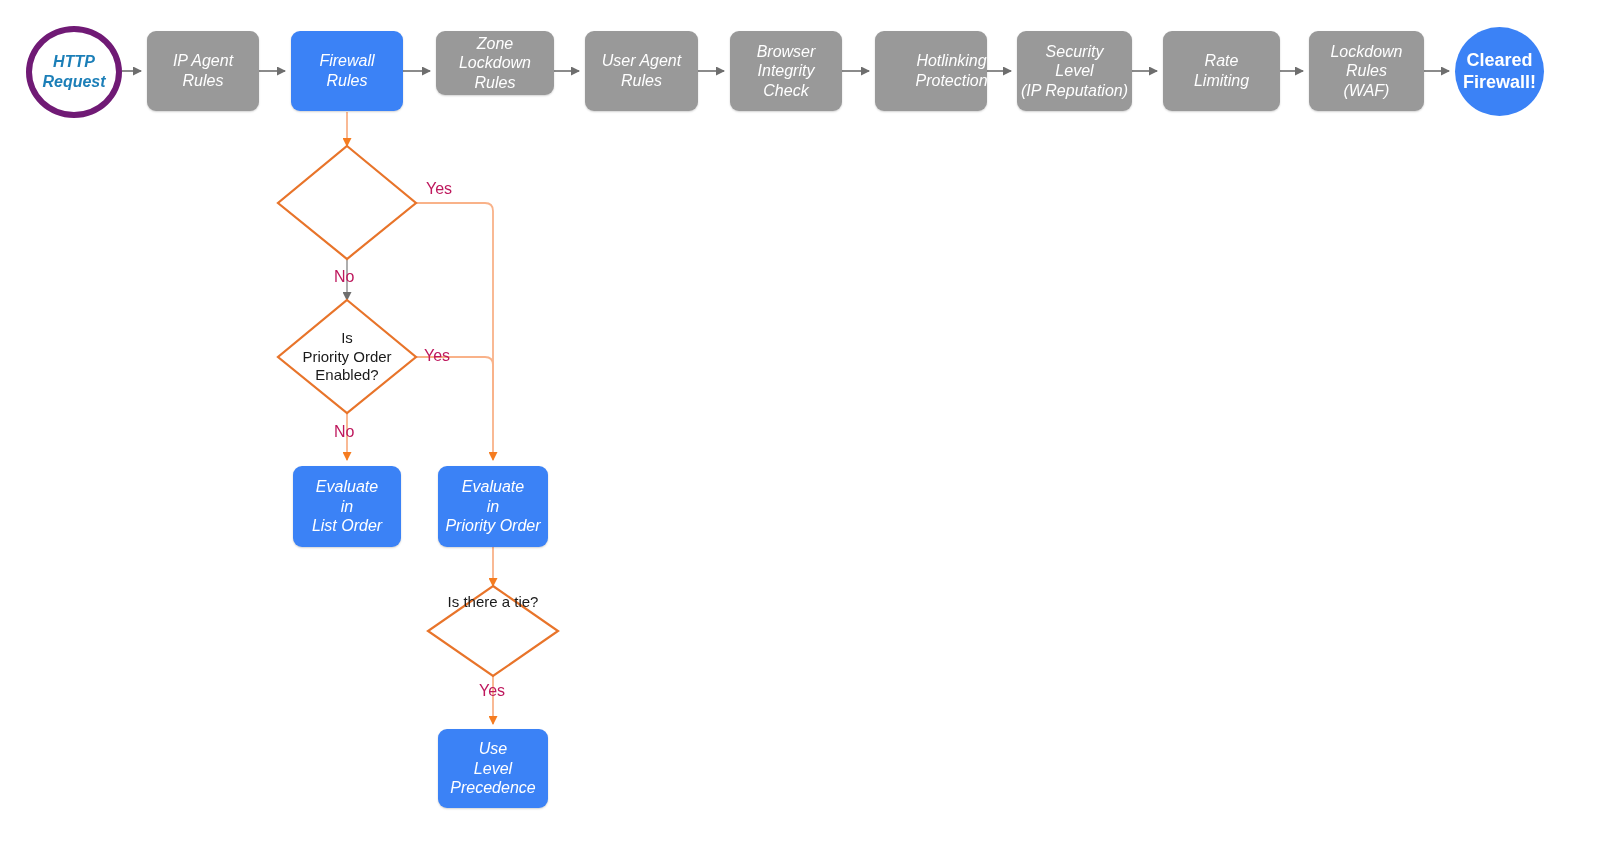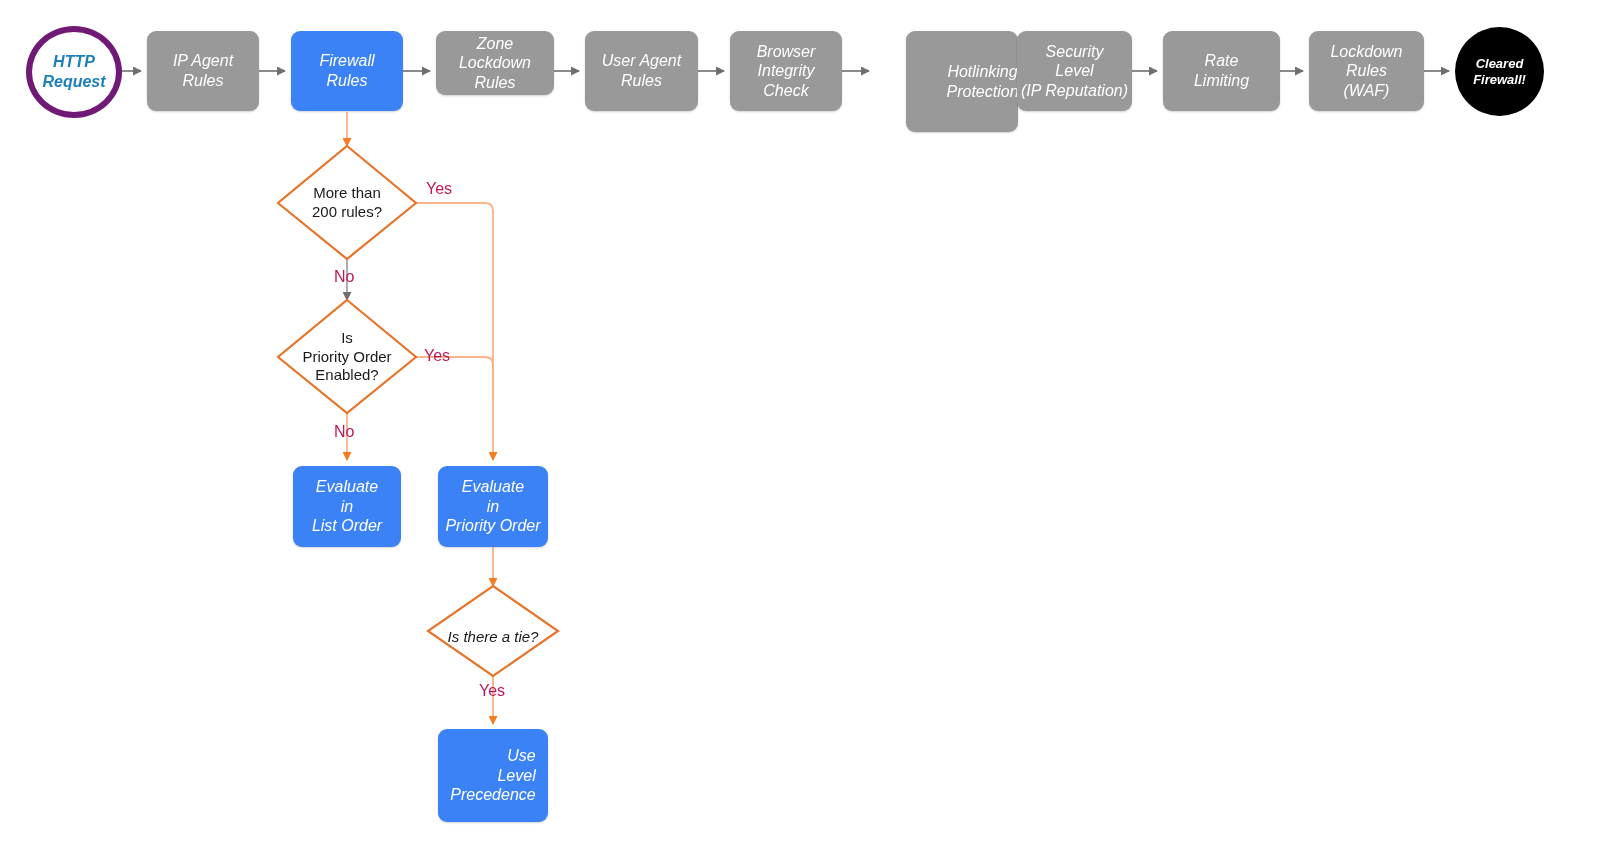--- a/index.html
+++ b/index.html
@@ -47,25 +47,24 @@
     border-radius: 50%;
     background: #ffffff;
     border: 6px solid #701a75;
     color: #1C7FB8;
     font-style: italic;
     font-weight: bold;
     font-size: 16px;
   }
   .terminal-filled {
     border-radius: 50%;
-    background: #000000;
+    background: #3b82f6;
     color: #ffffff;
-    font-style: italic;
     font-weight: bold;
-    font-size: 13px;
+    font-size: 18px;
   }
   .diamond-label {
     position: absolute;
     display: flex;
     align-items: center;
     justify-content: center;
     text-align: center;
     color: #1a1a1a;
     font-size: 15px;
     line-height: 1.25;
@@ -163,21 +162,21 @@
   </div>
 
   <div class="node proc gray" style="left:730px; top:31px; width:112px; height:80px;">
     <div>
       <span class="nowrapline">Browser</span>
       <span class="nowrapline">Integrity</span>
       <span class="nowrapline">Check</span>
     </div>
   </div>
 
-  <div class="node proc gray" style="left:906px; top:31px; width:112px; height:101px;padding-left:41px;">
+  <div class="node proc gray" style="left:875px; top:31px; width:112px; height:80px;padding-left:41px;">
     <div>
       <span class="nowrapline">Hotlinking</span>
       <span class="nowrapline">Protection</span>
     </div>
   </div>
 
   <div class="node proc gray" style="left:1017px; top:31px; width:115px; height:80px;">
     <div>
       <span class="nowrapline">Security</span>
       <span class="nowrapline">Level</span>
@@ -200,36 +199,30 @@
     </div>
   </div>
 
   <div class="node terminal-filled" style="left:1455px; top:27px; width:89px; height:89px;">
     <div>
       <span class="nowrapline">Cleared</span>
       <span class="nowrapline">Firewall!</span>
     </div>
   </div>
 
-  <div class="diamond-label" style="left:278px; top:176px; width:138px; height:54px;">
-    <div>
-      <span class="nowrapline">More than</span>
-      <span class="nowrapline">200 rules?</span>
-    </div>
-  </div>
 
   <div class="diamond-label" style="left:268px; top:325px; width:158px; height:64px;">
     <div>
       <span class="nowrapline">Is</span>
       <span class="nowrapline">Priority Order</span>
       <span class="nowrapline">Enabled?</span>
     </div>
   </div>
 
-  <div class="diamond-label" style="left:420px; top:624px; width:146px; height:26px;font-style:italic;">
+  <div class="diamond-label" style="left:420px; top:589px; width:146px; height:26px;">
     <div>
       <span class="nowrapline">Is there a tie?</span>
     </div>
   </div>
 
   <div class="edge-label" style="left:426px; top:180px;">Yes</div>
   <div class="edge-label" style="left:334px; top:268px;">No</div>
   <div class="edge-label" style="left:424px; top:347px;">Yes</div>
   <div class="edge-label" style="left:334px; top:423px;">No</div>
   <div class="edge-label" style="left:479px; top:682px;">Yes</div>
@@ -243,21 +236,21 @@
   </div>
 
   <div class="node proc orange" style="left:438px; top:466px; width:110px; height:81px;">
     <div>
       <span class="nowrapline">Evaluate</span>
       <span class="nowrapline">in</span>
       <span class="nowrapline">Priority Order</span>
     </div>
   </div>
 
-  <div class="node proc orange" style="left:438px; top:729px; width:110px; height:93px;text-align:right;">
+  <div class="node proc orange" style="left:438px; top:729px; width:110px; height:79px;">
     <div>
       <span class="nowrapline">Use</span>
       <span class="nowrapline">Level</span>
       <span class="nowrapline">Precedence</span>
     </div>
   </div>
 
 </div>
 
 </body></html>

